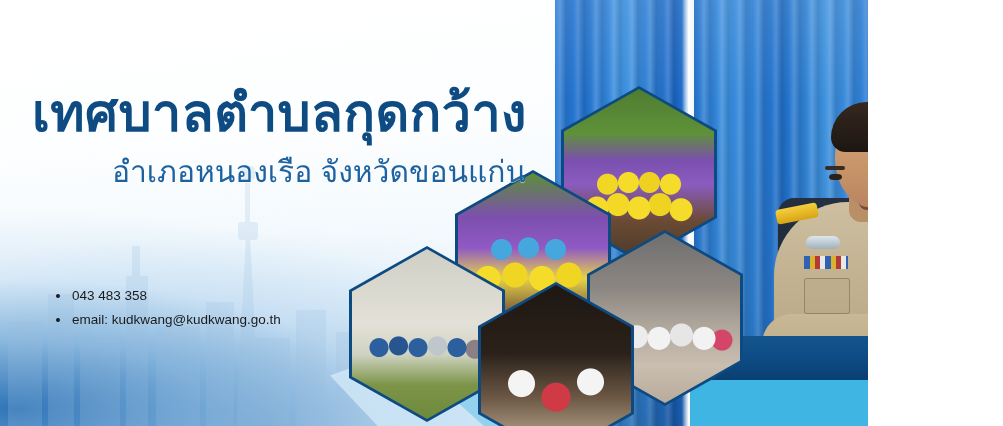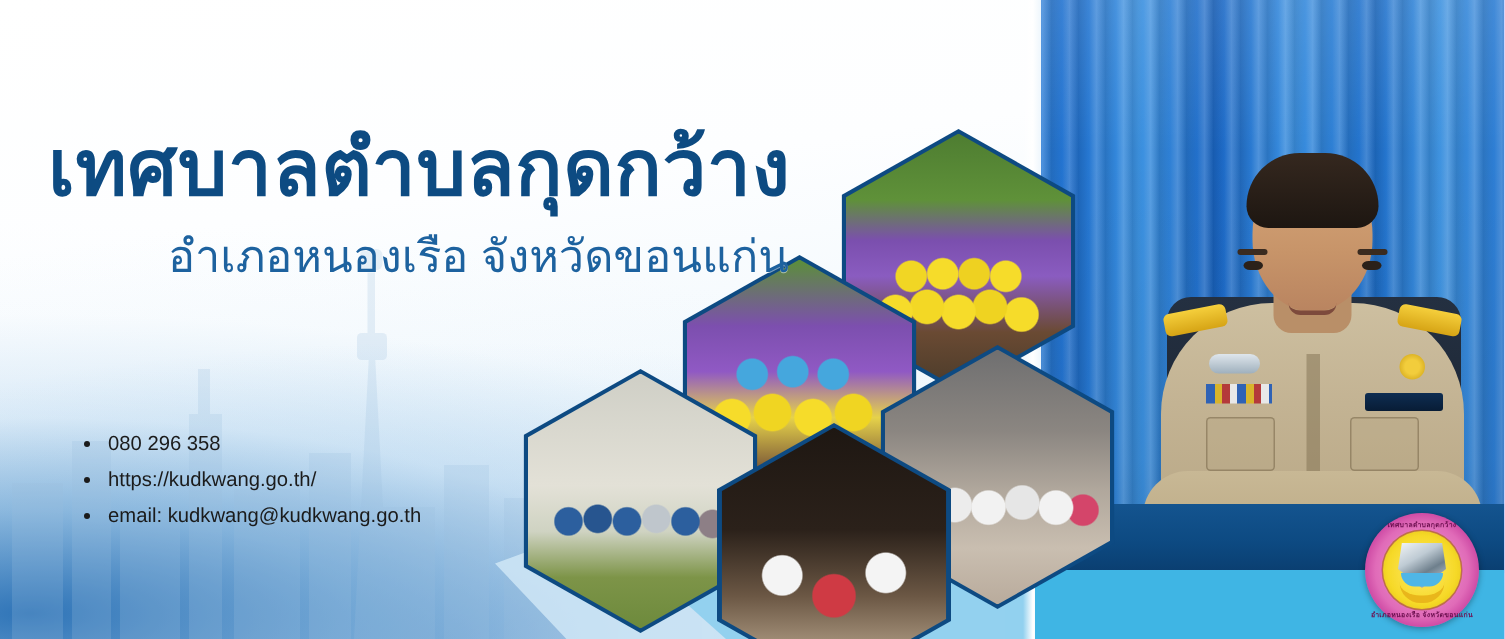--- a/index.html
+++ b/index.html
@@ -5,21 +5,21 @@
 <style>
   * { margin:0; padding:0; box-sizing:border-box; }
   html,body{
     width:1003px; height:426px; overflow:hidden;
     font-family:"Liberation Sans","DejaVu Sans",sans-serif;
     background:#ffffff;
   }
 
   #banner{
     position:relative;
-    width:1003px; height:426px;
+    width:868px; height:426px;
     overflow:hidden;
     background:#f0abfc;
   }
 
   
   .bg-wash{
     position:absolute; inset:0;
     background:
       radial-gradient(120% 90% at 2% 96%, rgba(38,110,180,.95) 0%, rgba(70,140,200,.55) 18%, rgba(150,195,232,.28) 34%, rgba(226,240,250,.10) 52%, rgba(255,255,255,0) 68%),
       radial-gradient(95% 75% at 30% 100%, rgba(56,124,190,.45) 0%, rgba(140,190,230,.22) 34%, rgba(255,255,255,0) 62%),
@@ -349,22 +349,21 @@
   <div class="hex" style="left:478px; top:282px; width:156px; height:176px;">
     <div class="inner">
       <div class="ph-wheelchair"></div>
     </div>
   </div>
 
   <div class="title">เทศบาลตำบลกุดกว้าง</div>
   <div class="subtitle">อำเภอหนองเรือ จังหวัดขอนแก่น</div>
 
   <ul class="contacts">
-    <li>080 296 358</li>
-    <li>https://kudkwang.go.th/</li>
+    <li>043 483 358</li>
     <li>email: kudkwang@kudkwang.go.th</li>
   </ul>
 
   <div class="seal">
     <div class="ring"></div>
     <div class="shield"></div>
     <div class="water"></div>
     <div class="sheaf"></div>
     <div class="txt-top">เทศบาลตำบลกุดกว้าง</div>
     <div class="txt-bot">อำเภอหนองเรือ จังหวัดขอนแก่น</div>

